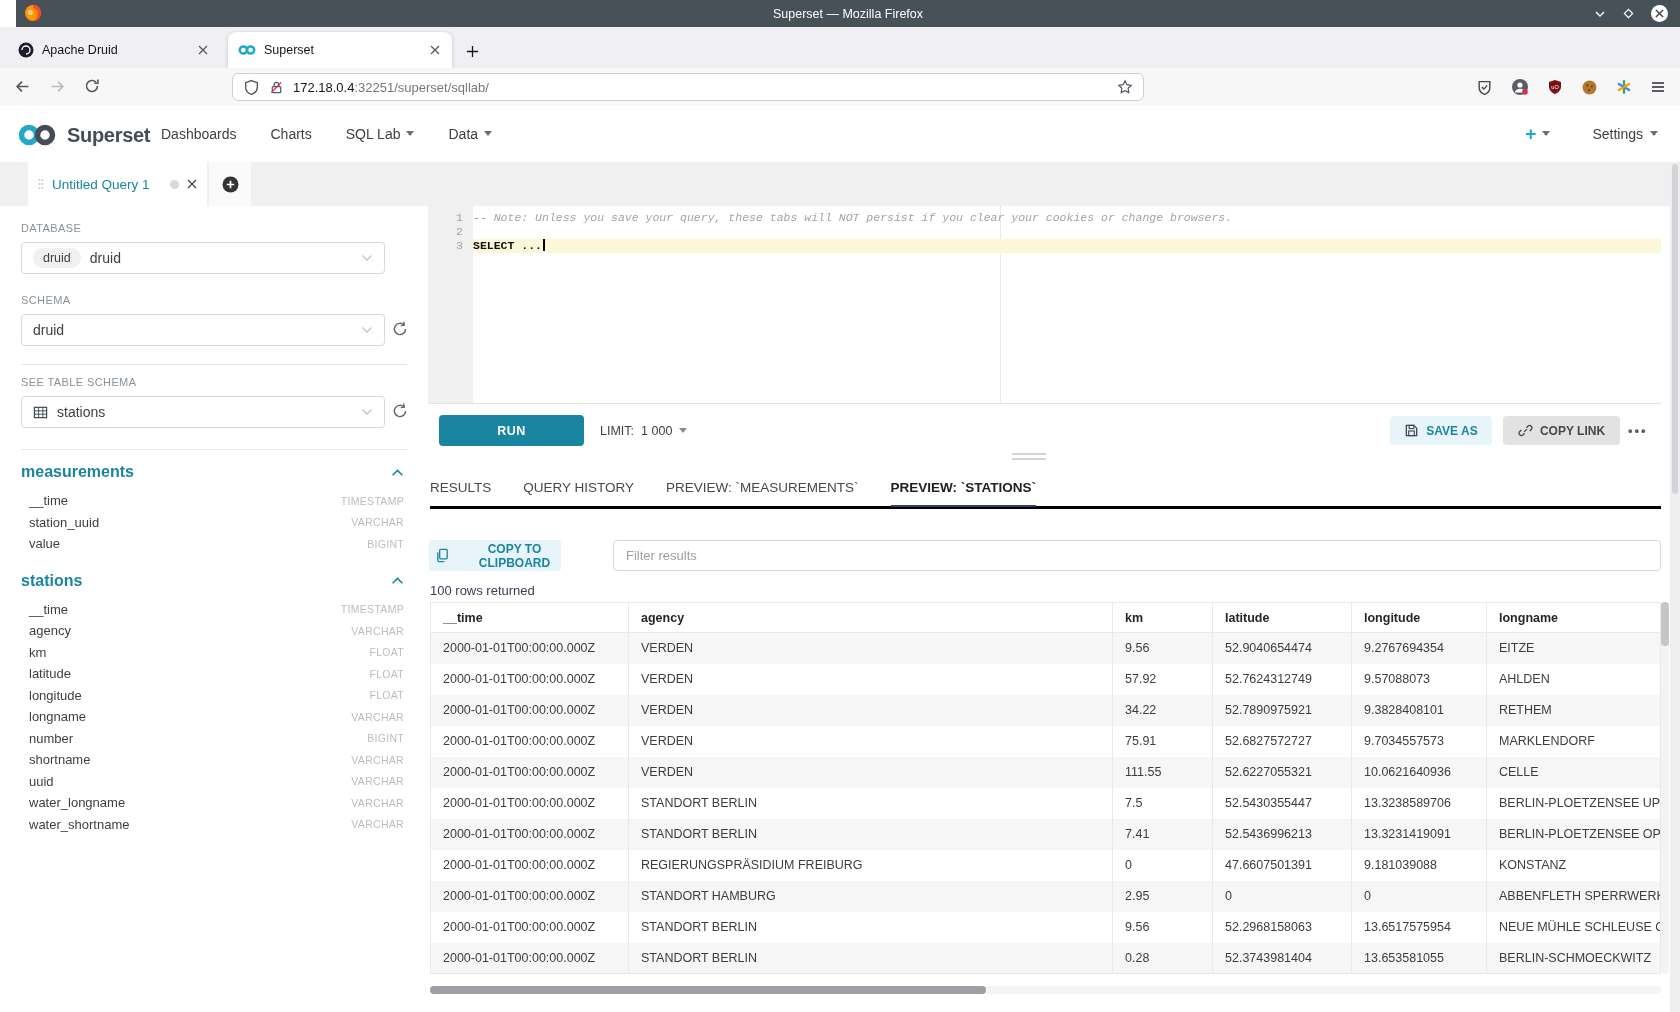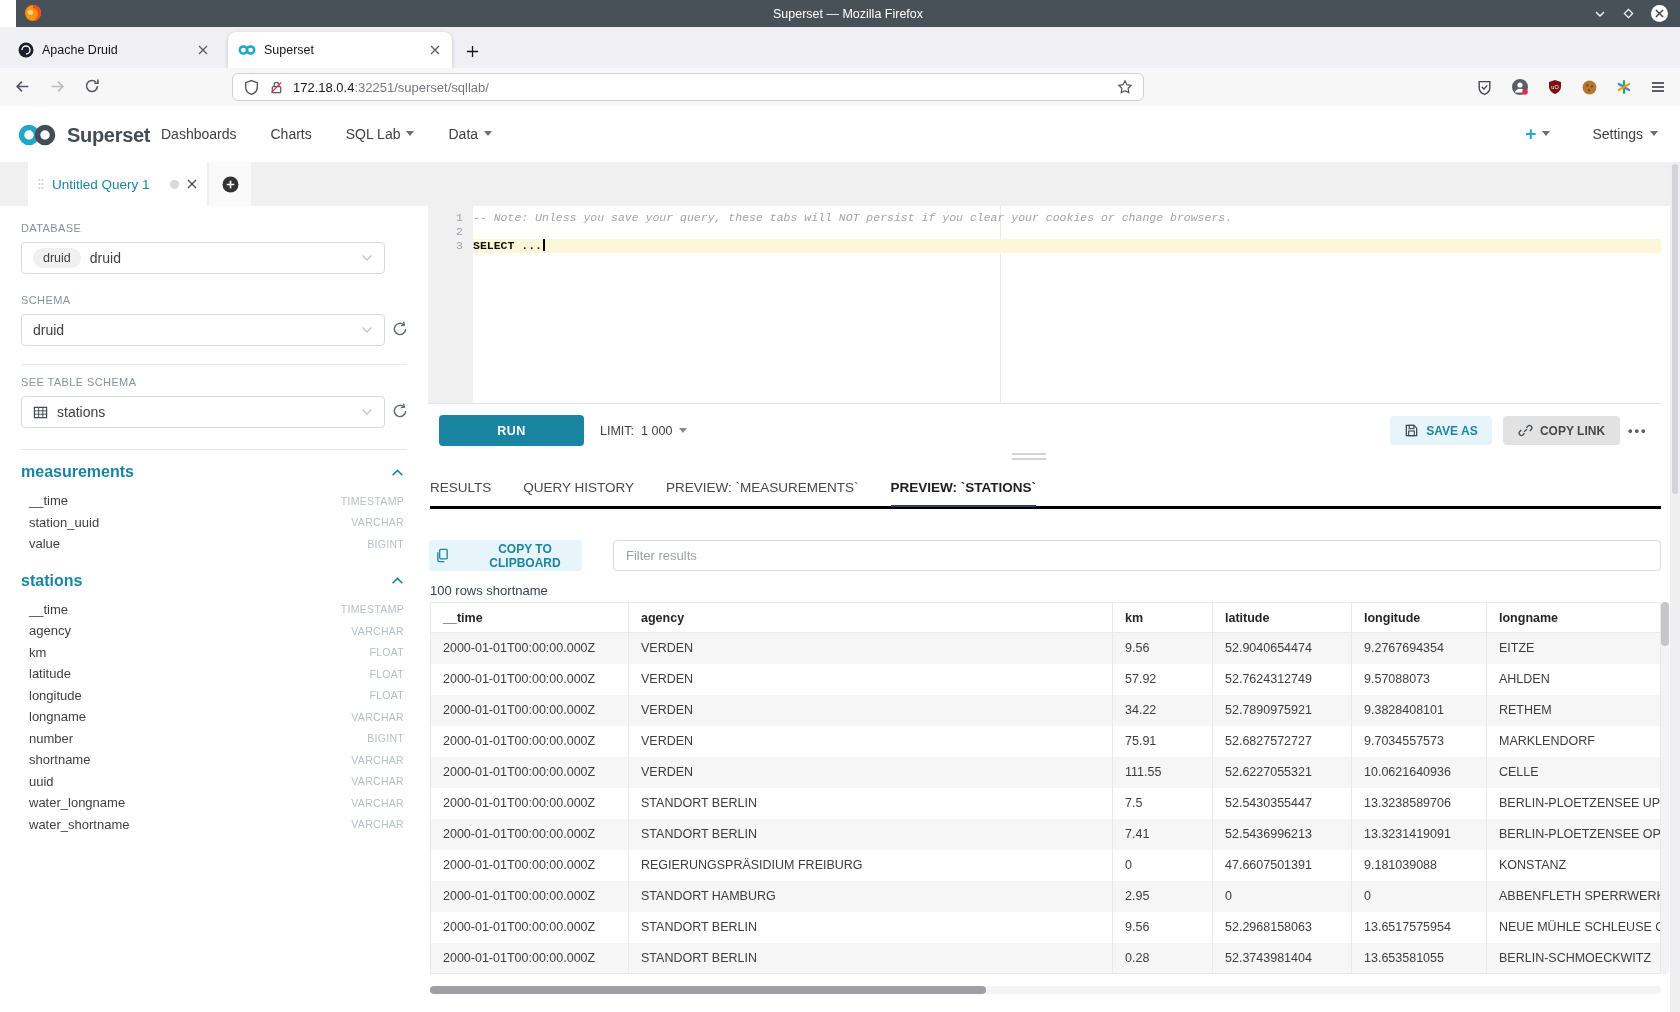--- a/index.html
+++ b/index.html
@@ -99,21 +99,21 @@
             font-size:13px;letter-spacing:2px;font-weight:bold;cursor:pointer;}
   .splitter{position:absolute;left:584px;top:50px;width:34px;cursor:row-resize;}
   .splitter div{border-top:2px solid #d4d4d4;margin-bottom:3px;}
 
   
   .results{position:absolute;top:259px;left:0;right:0;bottom:0;}
   .rtabs{position:absolute;top:0;left:2px;right:19px;height:41px;border-bottom:3px solid #000000;
          display:flex;align-items:flex-end;gap:32px;}
   .rtab{font-size:13.5px;color:#484848;padding-bottom:10px;border-bottom:2px solid transparent;margin-bottom:-1px;cursor:pointer;white-space:nowrap;}
   .rtab.active{color:#1f1f1f;font-weight:bold;border-bottom-color:#2d3e6b;}
-  .copyclip{position:absolute;top:75px;left:1px;width:153px;height:31px;background:#e7f4fa;color:#1985a0;border:none;
+  .copyclip{position:absolute;top:75px;left:1px;width:132px;height:31px;background:#e7f4fa;color:#1985a0;border:none;
             border-radius:3px;font-family:inherit;font-weight:bold;font-size:12px;display:flex;align-items:center;justify-content:center;gap:24px;cursor:pointer;}
   .filterinput{position:absolute;top:75px;left:185px;right:19px;height:31px;border:1px solid #d9d9d9;border-radius:4px;
                box-sizing:border-box;padding:0 12px;font-family:inherit;font-size:13px;color:#333;}
   .filterinput::placeholder{color:#9aa0a6;}
   .rowsret{position:absolute;top:118px;left:2px;font-size:13px;color:#374151;}
   .rtable{position:absolute;top:137px;left:2px;right:19px;}
   .rtable table{width:100%;border-collapse:collapse;table-layout:fixed;font-size:12.5px;color:#3d3d3d;}
   .rtable th{height:30px;box-sizing:border-box;font-weight:bold;text-align:left;padding:0 12px;border:1px solid #e9e9e9;
              background:#fff;color:#262626;overflow:hidden;white-space:nowrap;}
   .rtable td{height:31px;box-sizing:border-box;padding:0 12px;border-left:1px solid #e9e9e9;border-right:1px solid #e9e9e9;
@@ -559,21 +559,21 @@
         <span>
             <svg viewBox="0 0 16 16" width="15" height="15">
               <rect x="5" y="1.5" width="8" height="10" rx="1" fill="none" stroke="#1985a0" stroke-width="1.4"></rect>
               <path d="M3 4.5v8.5a1.5 1.5 0 0 0 1.5 1.5H10" fill="none" stroke="#1985a0" stroke-width="1.4"></path>
             </svg>
           </span>
         <span>COPY TO CLIPBOARD</span>
       </button>
       <input class="filterinput" type="text" placeholder="Filter results" style="">
 
-      <div class="rowsret">100 rows shortname</div>
+      <div class="rowsret">100 rows returned</div>
 
       <div class="rtable">
         <table>
           <thead>
               <tr id="thead-row">
                 <th class="c0">__time</th>
                 <th class="c1">agency</th>
                 <th class="c2">km</th>
                 <th class="c3">latitude</th>
                 <th class="c4">longitude</th>

